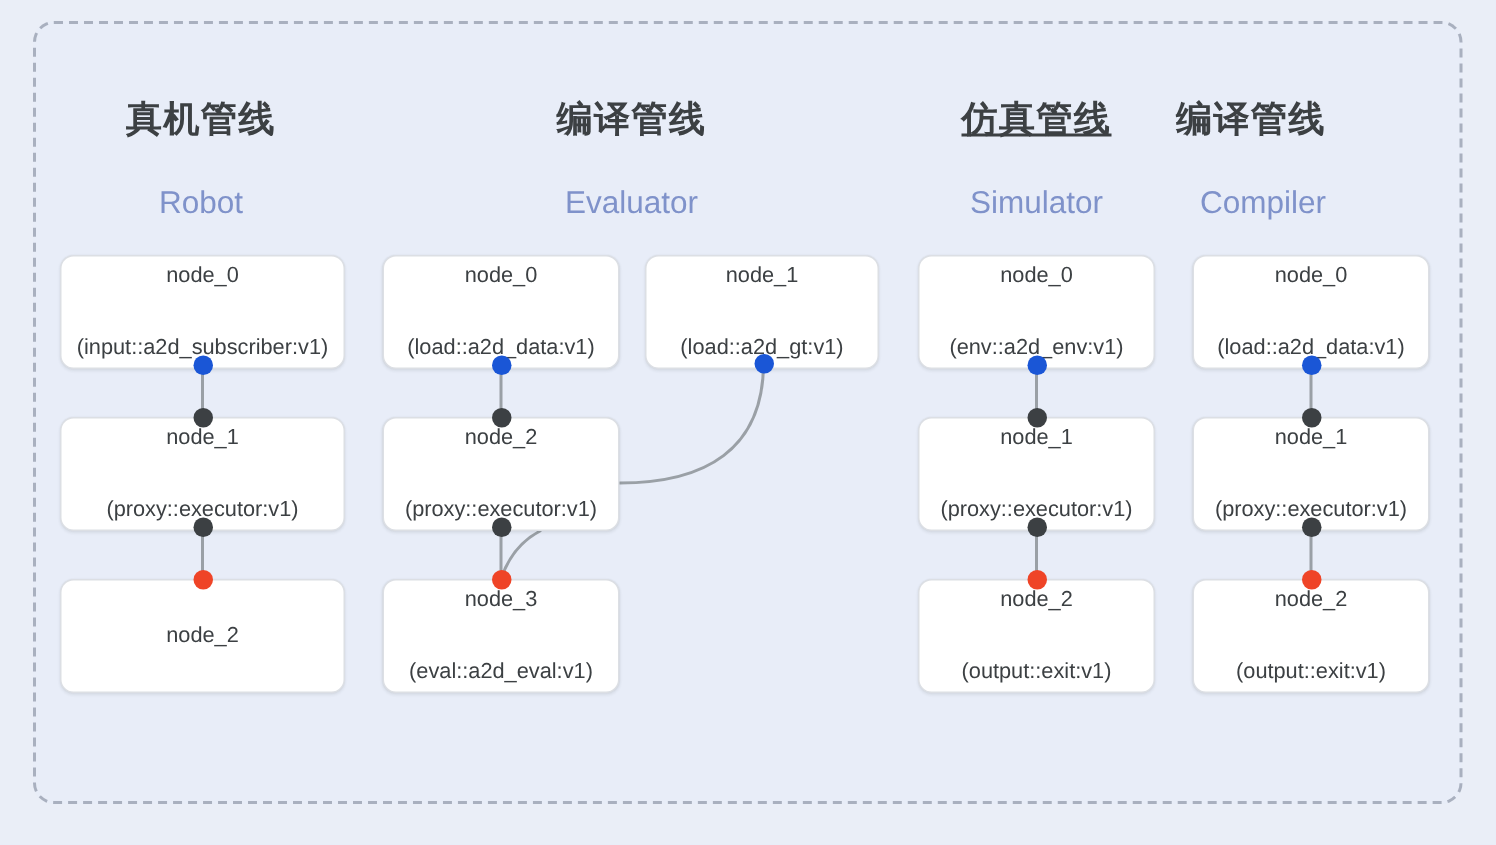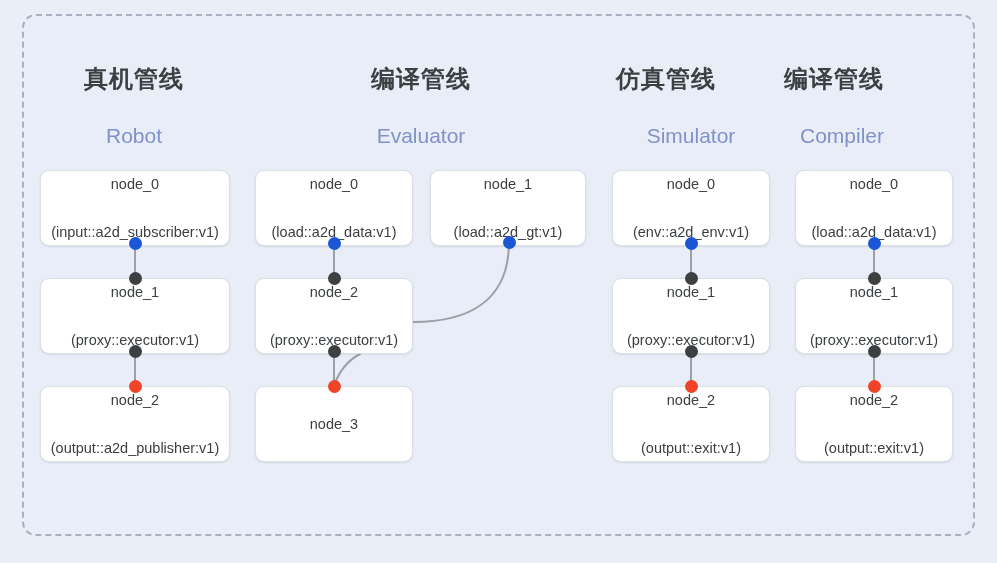--- a/index.html
+++ b/index.html
@@ -110,60 +110,60 @@
       <path d="M691,243 L691,278" fill="none" stroke="#9aa0a6" stroke-width="2" stroke-linecap="round"></path>
       <path d="M691,351 L691,386" fill="none" stroke="#9aa0a6" stroke-width="2" stroke-linecap="round"></path>
       <path d="M874,243 L874,278" fill="none" stroke="#9aa0a6" stroke-width="2" stroke-linecap="round"></path>
       <path d="M874,351 L874,386" fill="none" stroke="#9aa0a6" stroke-width="2" stroke-linecap="round"></path>
     </svg>
   <div id="labels">
       <div class="col-title" style="left: 14px; top: 63px; width: 240px;">真机管线</div>
       <div class="col-sub" style="left: 14px; top: 124px; width: 240px; color: rgb(127, 146, 202);">Robot</div>
       <div class="col-title" style="left: 301px; top: 63px; width: 240px;">编译管线</div>
       <div class="col-sub" style="left: 301px; top: 124px; width: 240px; color: rgb(127, 146, 202);">Evaluator</div>
-      <div class="col-title" style="left: 546px; top: 63px; width: 240px;">仿真管线</div>
+      <div class="col-title" style="left: 571px; top: 63px; width: 240px; text-decoration: underline;">仿真管线</div>
       <div class="col-sub" style="left: 571px; top: 124px; width: 240px; color: rgb(127, 146, 202);">Simulator</div>
       <div class="col-title" style="left: 714px; top: 63px; width: 240px;">编译管线</div>
       <div class="col-sub" style="left: 722px; top: 124px; width: 240px; color: rgb(127, 146, 202);">Compiler</div>
     </div>
   <div id="nodes">
       <div class="node" style="left: 40px; top: 170px; width: 190px; height: 76px;">
         <div class="node-name">node_0</div>
         <div class="node-type">(input::a2d_subscriber:v1)</div>
       </div>
       <div class="port blue" style="left: 135px; top: 243px;"></div>
       <div class="node" style="left: 40px; top: 278px; width: 190px; height: 76px;">
         <div class="node-name">node_1</div>
         <div class="node-type">(proxy::executor:v1)</div>
       </div>
       <div class="port dark" style="left: 135px; top: 278px;"></div>
       <div class="port dark" style="left: 135px; top: 351px;"></div>
       <div class="node" style="left: 40px; top: 386px; width: 190px; height: 76px;">
         <div class="node-name">node_2</div>
-        <div class="node-type">(output::a2d_publisher:v1)</div>
       </div>
       <div class="port red" style="left: 135px; top: 386px;"></div>
       <div class="node" style="left: 255px; top: 170px; width: 158px; height: 76px;">
         <div class="node-name">node_0</div>
         <div class="node-type">(load::a2d_data:v1)</div>
       </div>
       <div class="port blue" style="left: 334px; top: 243px;"></div>
       <div class="node" style="left: 430px; top: 170px; width: 156px; height: 76px;">
         <div class="node-name">node_1</div>
         <div class="node-type">(load::a2d_gt:v1)</div>
       </div>
       <div class="port blue" style="left: 509px; top: 242px;"></div>
       <div class="node" style="left: 255px; top: 278px; width: 158px; height: 76px;">
         <div class="node-name">node_2</div>
         <div class="node-type">(proxy::executor:v1)</div>
       </div>
       <div class="port dark" style="left: 334px; top: 278px;"></div>
       <div class="port dark" style="left: 334px; top: 351px;"></div>
       <div class="node" style="left: 255px; top: 386px; width: 158px; height: 76px;">
         <div class="node-name">node_3</div>
+        <div class="node-type">(eval::a2d_eval:v1)</div>
       </div>
       <div class="port red" style="left: 334px; top: 386px;"></div>
       <div class="node" style="left: 612px; top: 170px; width: 158px; height: 76px;">
         <div class="node-name">node_0</div>
         <div class="node-type">(env::a2d_env:v1)</div>
       </div>
       <div class="port blue" style="left: 691px; top: 243px;"></div>
       <div class="node" style="left: 612px; top: 278px; width: 158px; height: 76px;">
         <div class="node-name">node_1</div>
         <div class="node-type">(proxy::executor:v1)</div>

